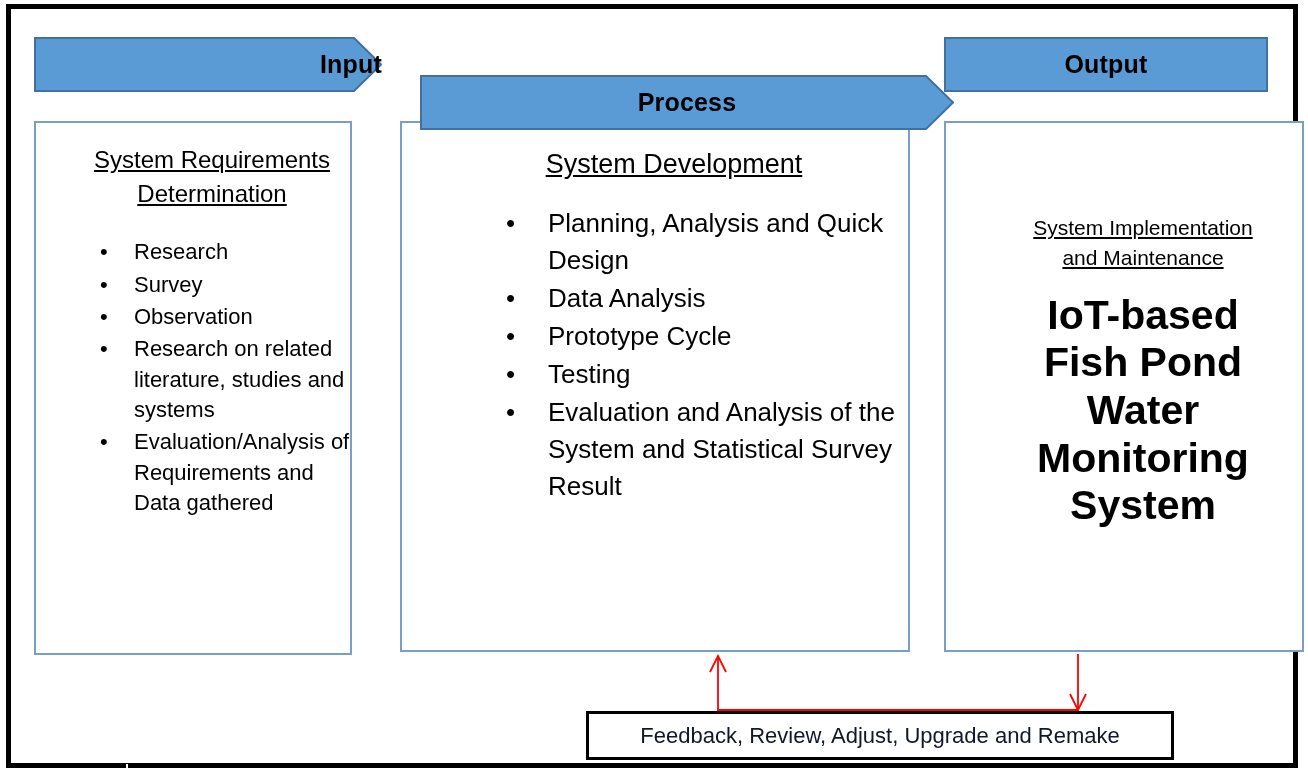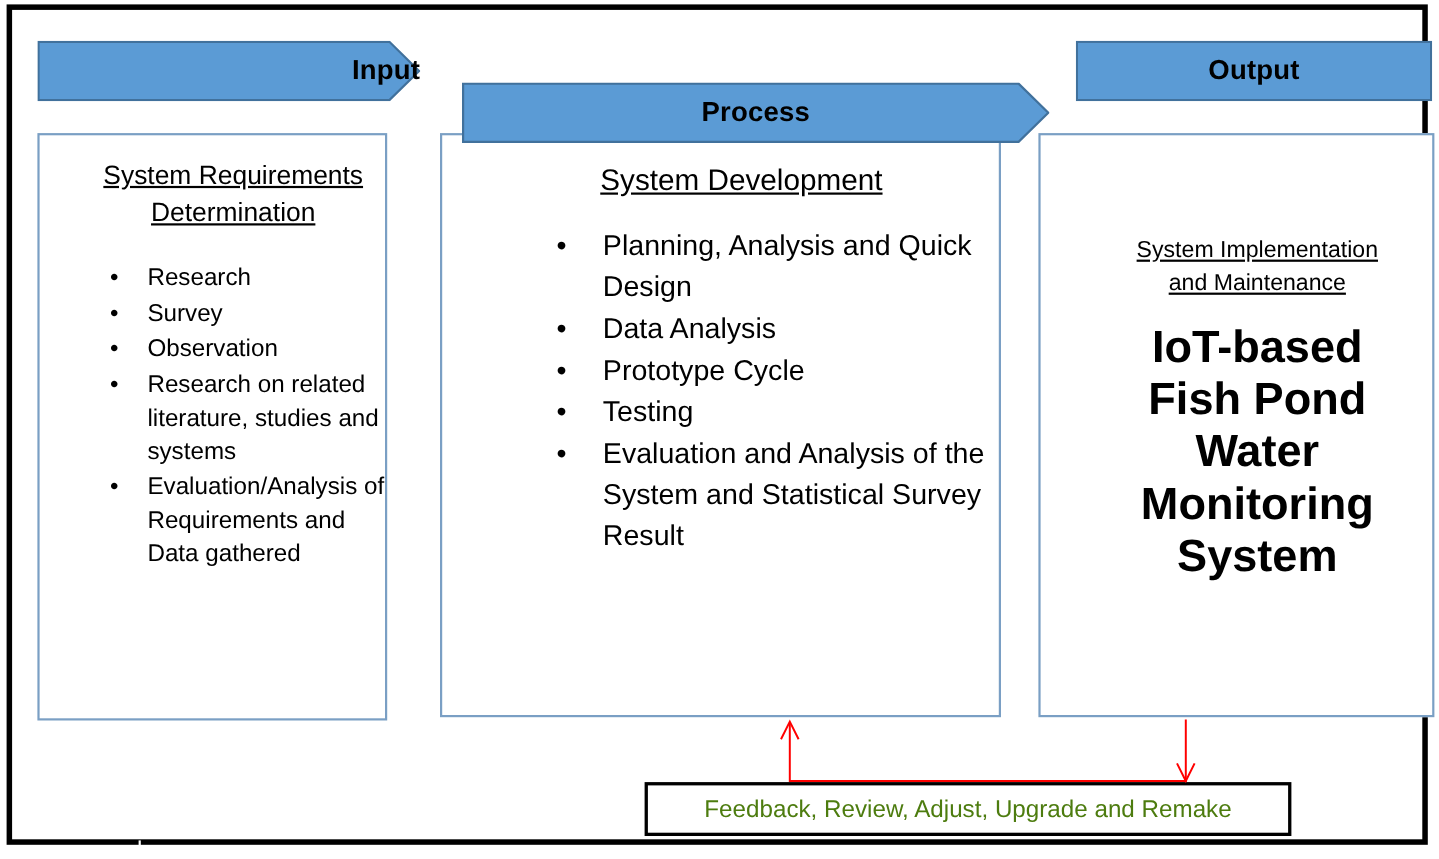--- a/index.html
+++ b/index.html
@@ -52,21 +52,21 @@
   .banner .lbl { position: relative; z-index: 2; }
   .banner .shape {
     position: absolute;
     inset: 0;
     z-index: 1;
   }
   .banner .shape svg { display: block; width: 100%; height: 100%; }
 
   #banner-input  { left: 34px;  top: 37px;  width: 348px; justify-content: flex-end; }
   #banner-process{ left: 420px; top: 37px;  width: 534px; margin-top: 38px; }
-  #banner-output { left: 944px; top: 37px;  width: 324px; margin-left: 34px; }
+  #banner-output { left: 944px; top: 37px;  width: 324px; }
 
   
   .content-box {
     position: absolute;
     background: #ffffff;
     border: 2px solid #7a9fc4;
     box-sizing: border-box;
     padding-left: 38px;
   }
   #box-input   { left: 34px;  top: 121px; width: 318px; height: 534px; }
@@ -135,21 +135,21 @@
     top: 711px;
     width: 588px;
     height: 49px;
     border: 3px solid #000000;
     background: #ffffff;
     box-sizing: border-box;
     display: flex;
     align-items: center;
     justify-content: center;
     font-size: 22px;
-    color: #4d7c0f;
+    color: #0f172a;
   }
   .loop-svg {
     position: absolute;
     left: 690px;
     top: 648px;
     width: 420px;
     height: 70px;
     z-index: 3;
   }
 </style>

